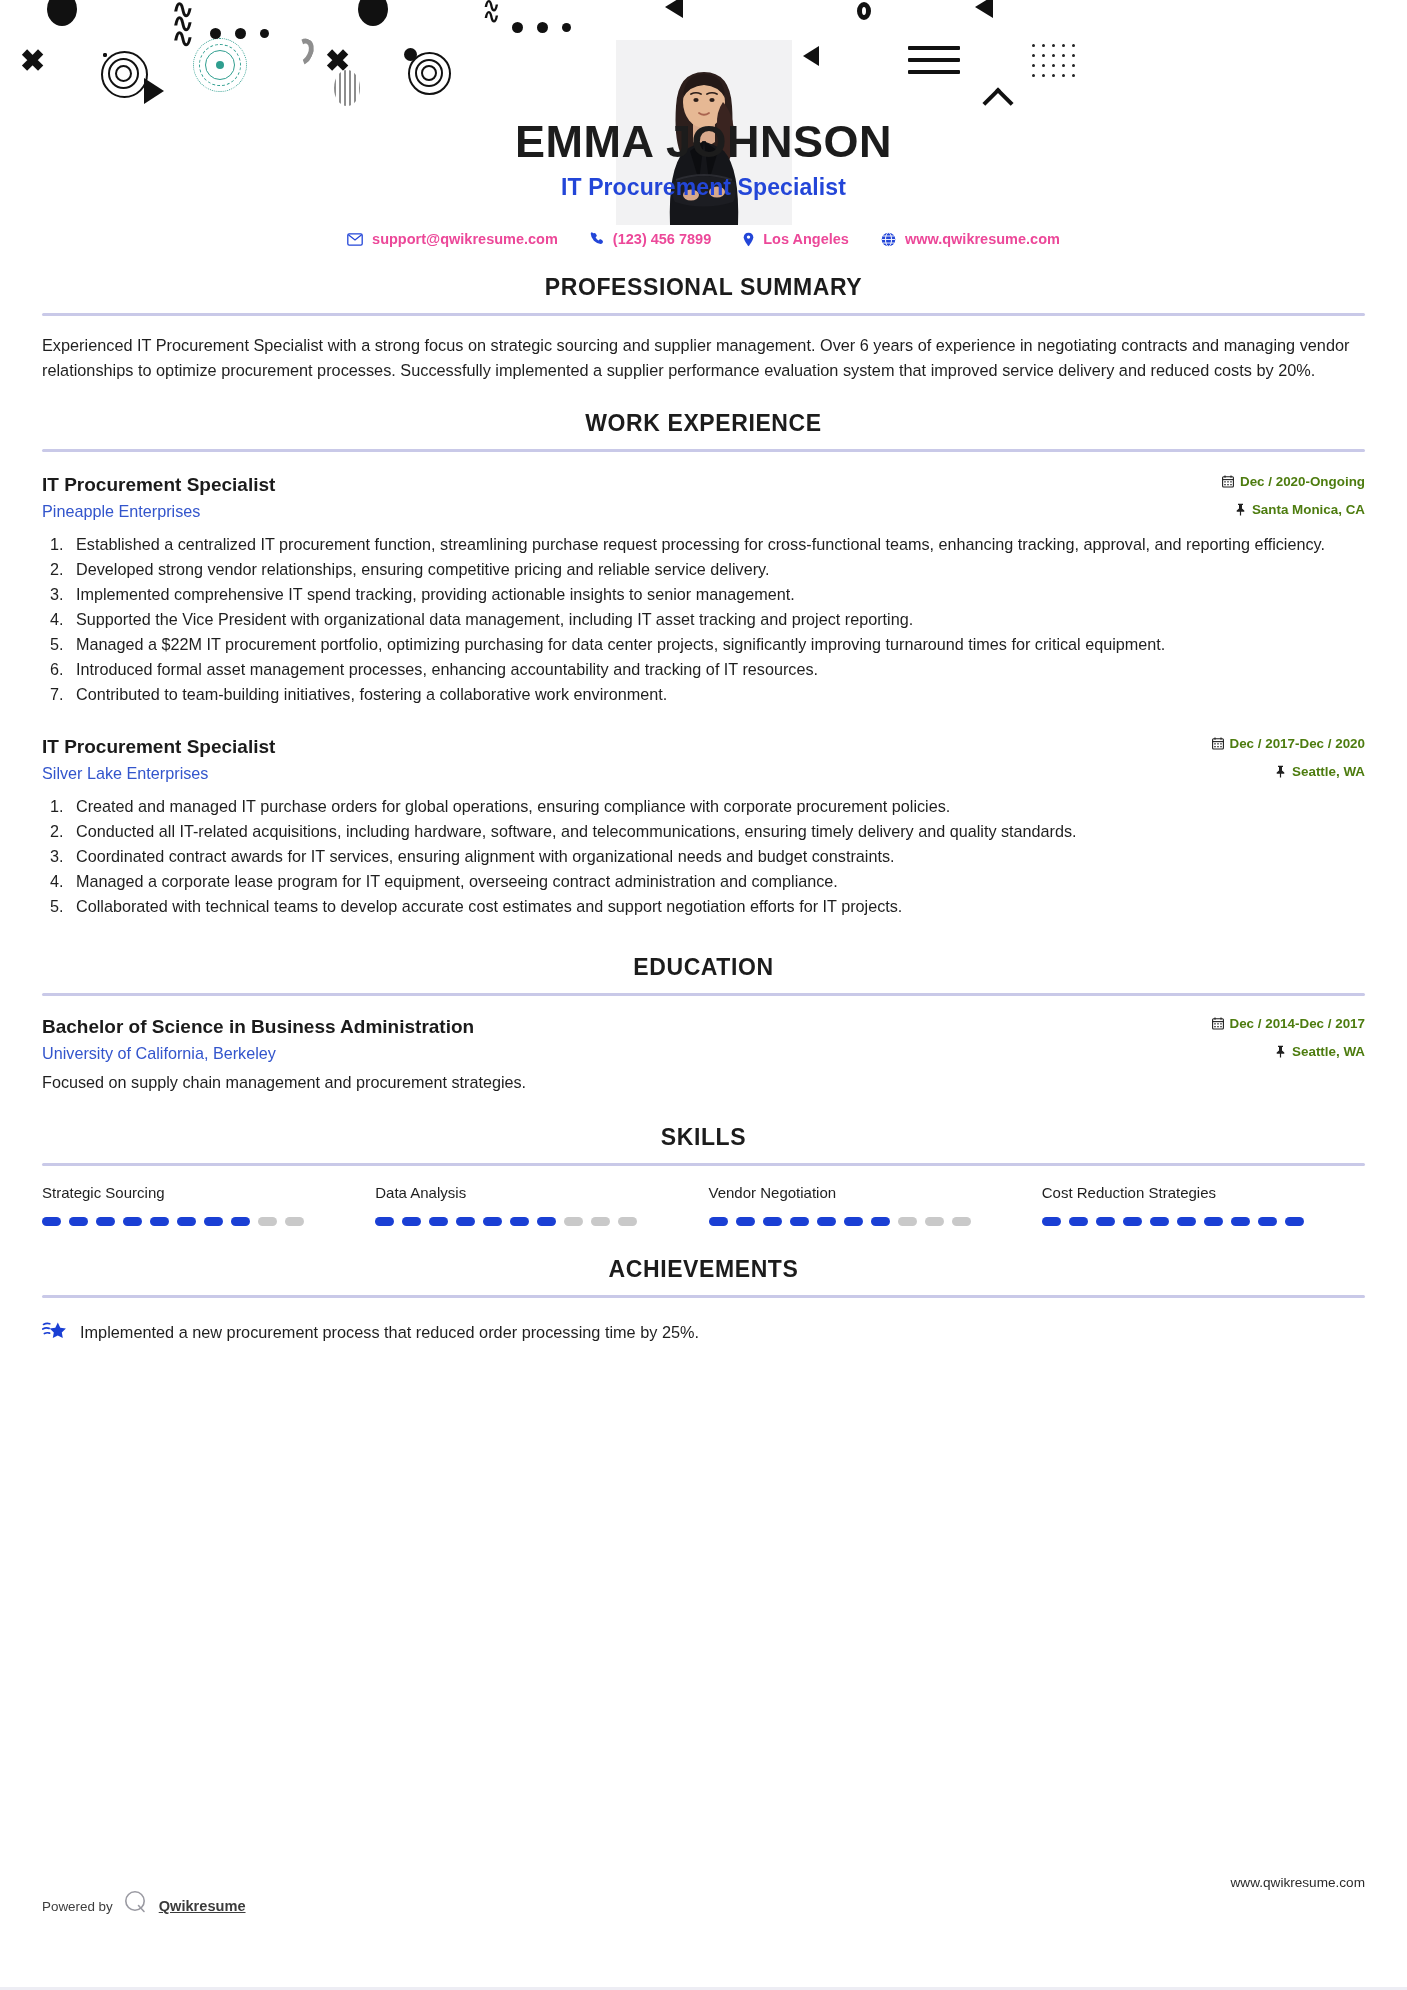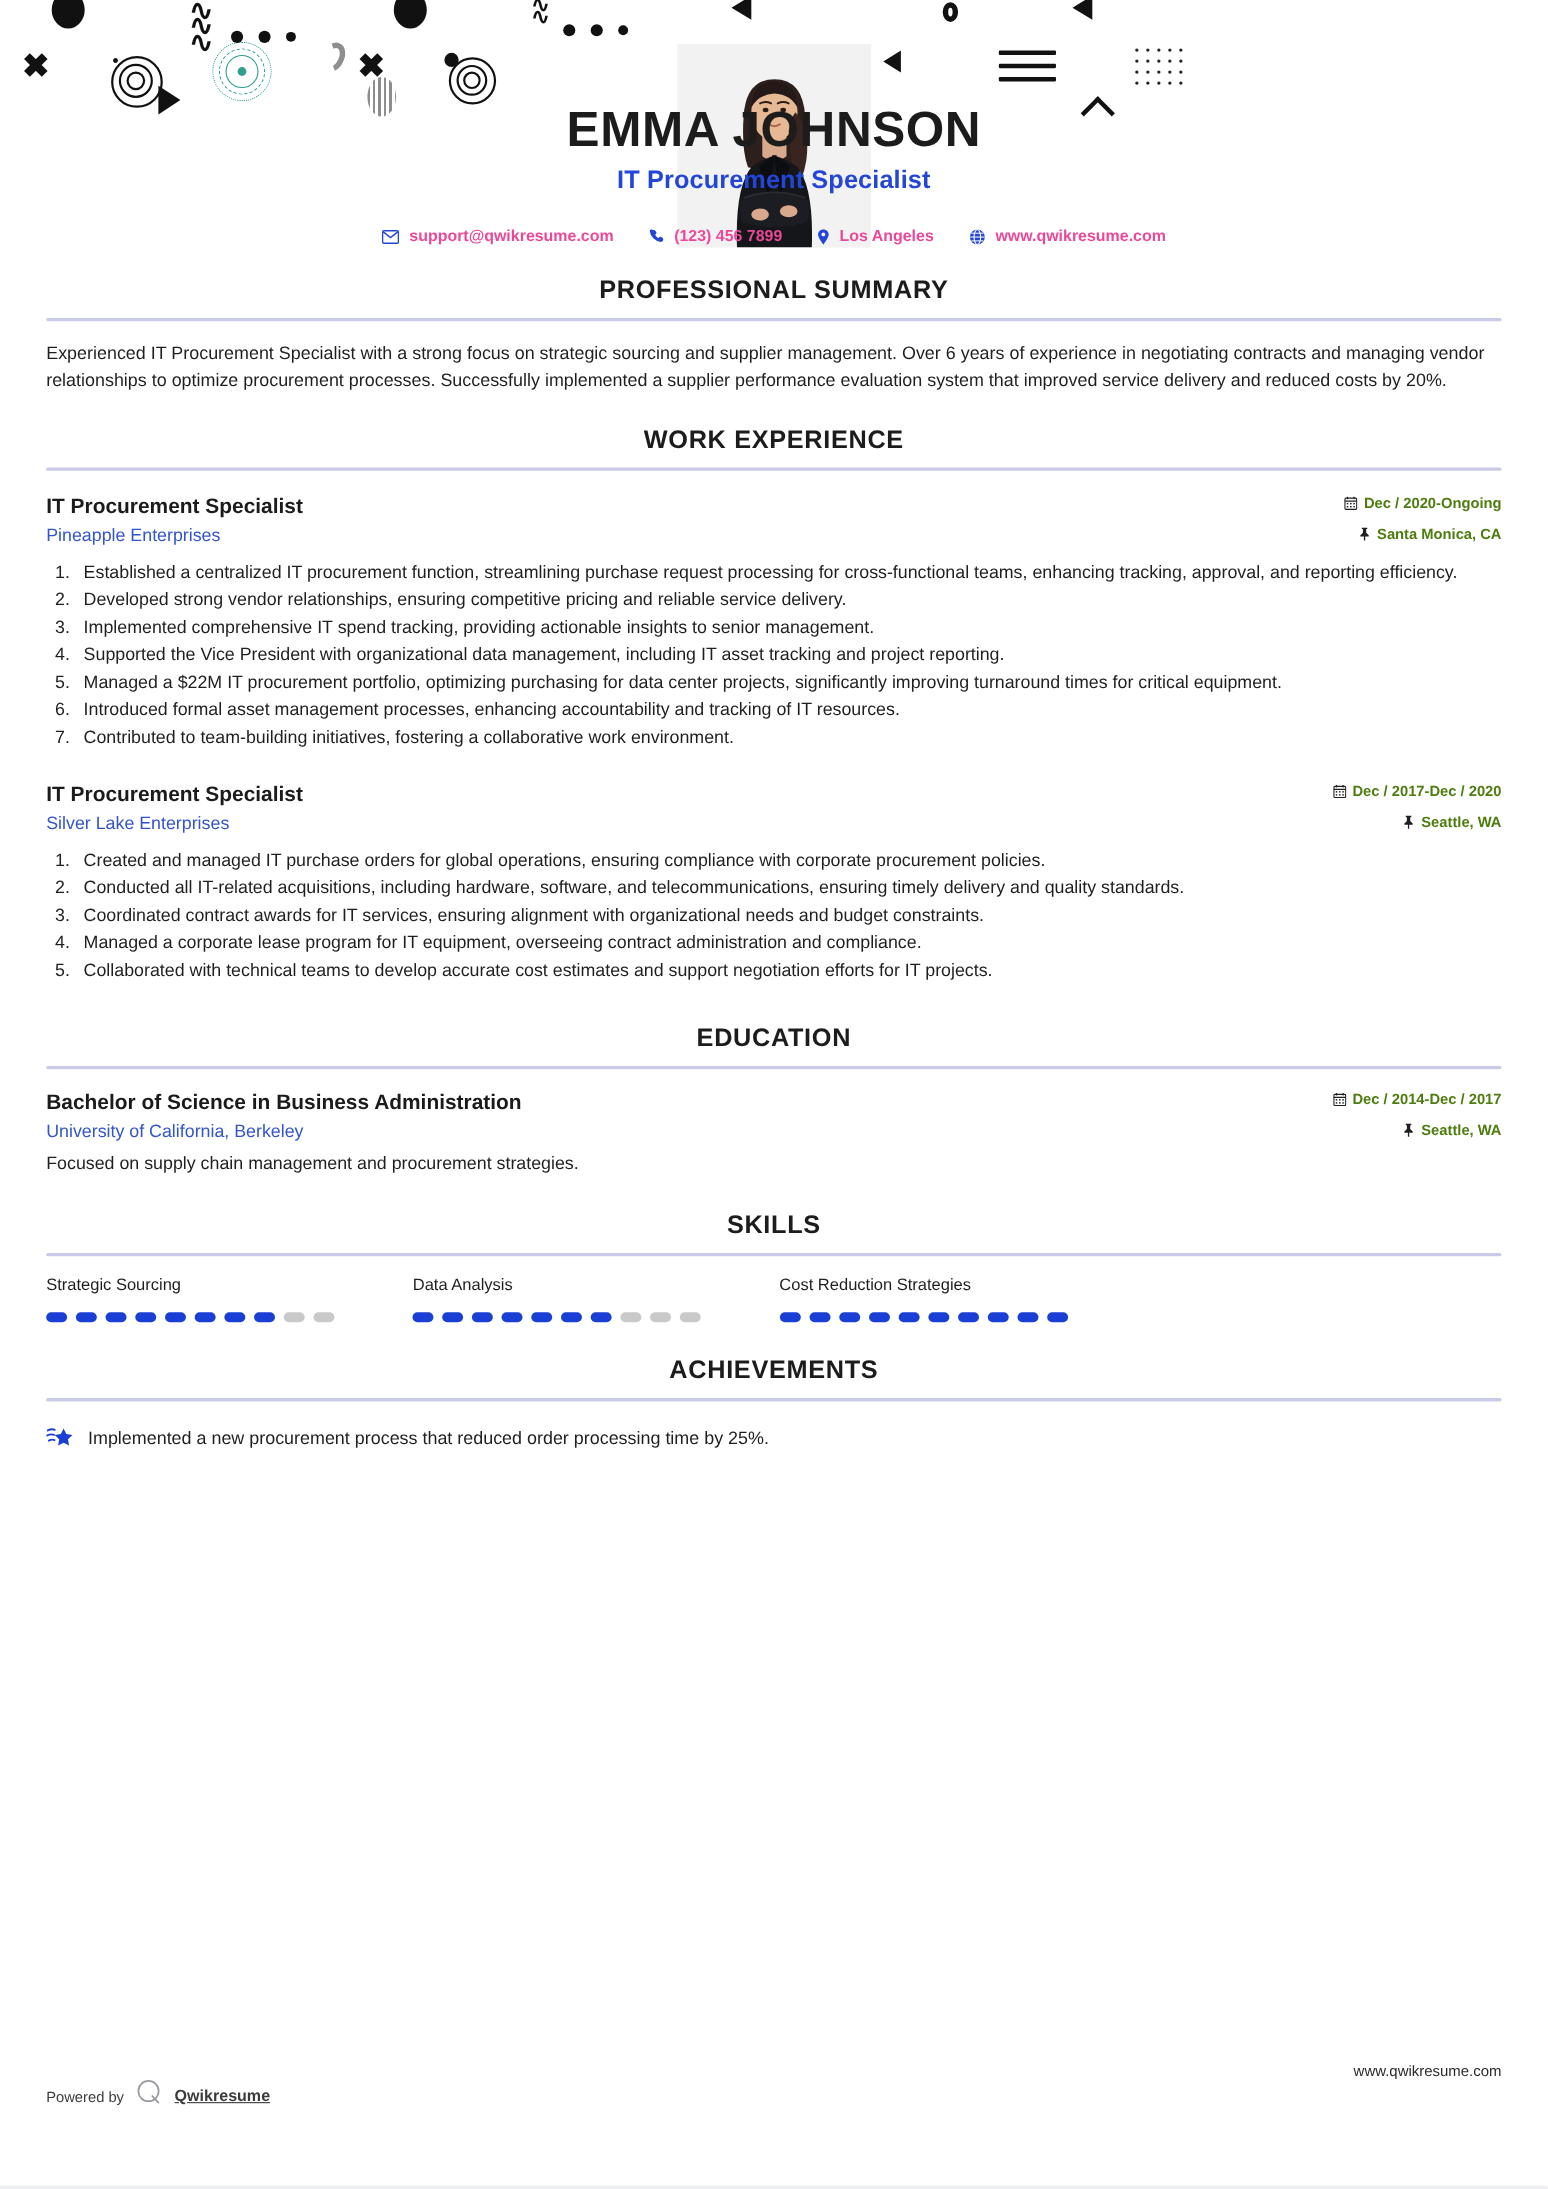--- a/index.html
+++ b/index.html
@@ -93,21 +93,21 @@
     transform: translateX(-50%);
     width: 176px;
     height: 185px;
     background: #f2f2f3;
     z-index: 3;
     overflow: hidden;
   }
   .photo-svg { display: block; width: 100%; height: 100%; }
 
   
-  .identity { position: relative; z-index: 4; padding-top: 94px; text-align: center; }
+  .identity { position: relative; z-index: 4; padding-top: 118px; text-align: center; }
   .name {
     font-size: 45px;
     font-weight: 800;
     letter-spacing: 0.5px;
     color: #1c1c1c;
     line-height: 1.05;
   }
   .role {
     margin-top: 9px;
     font-size: 23px;
@@ -603,20 +603,35 @@
             <span class="dot on"></span>
             <span class="dot on"></span>
             <span class="dot on"></span>
             <span class="dot on"></span>
             <span class="dot"></span>
             <span class="dot"></span>
             <span class="dot"></span>
           </div>
       </div>
       <div>
+        <div class="skill-name">Vendor Negotiation</div>
+        <div class="dots">
+            <span class="dot on"></span>
+            <span class="dot on"></span>
+            <span class="dot on"></span>
+            <span class="dot on"></span>
+            <span class="dot on"></span>
+            <span class="dot on"></span>
+            <span class="dot on"></span>
+            <span class="dot"></span>
+            <span class="dot"></span>
+            <span class="dot"></span>
+          </div>
+      </div>
+      <div>
         <div class="skill-name">Cost Reduction Strategies</div>
         <div class="dots">
             <span class="dot on"></span>
             <span class="dot on"></span>
             <span class="dot on"></span>
             <span class="dot on"></span>
             <span class="dot on"></span>
             <span class="dot on"></span>
             <span class="dot on"></span>
             <span class="dot on"></span>

